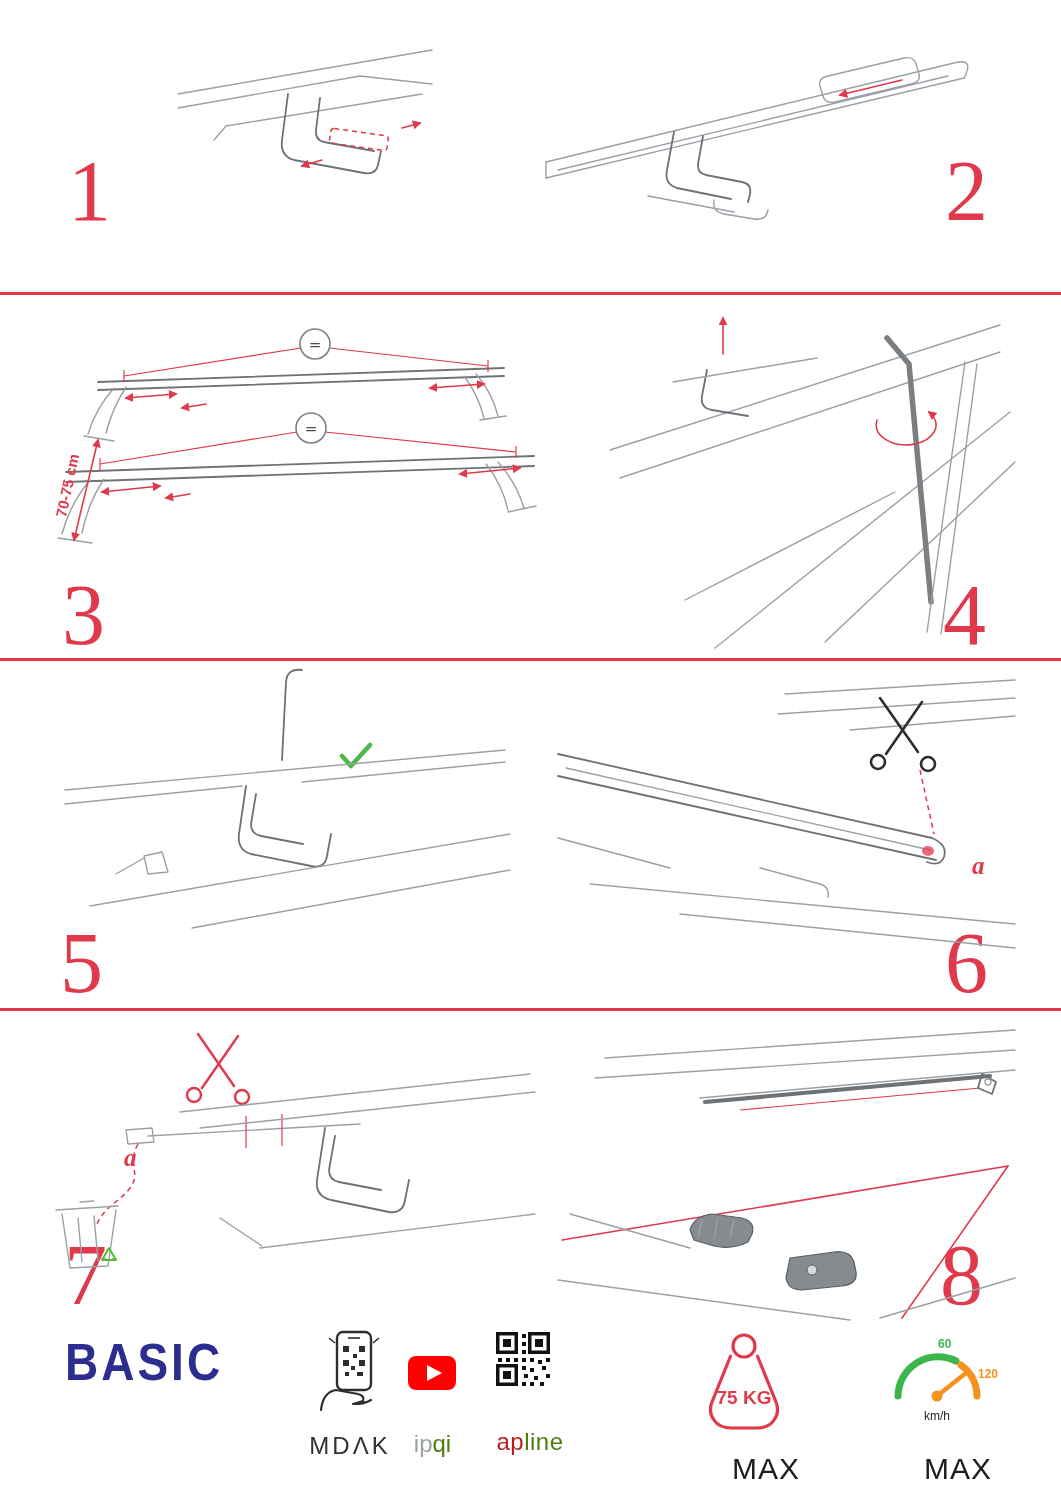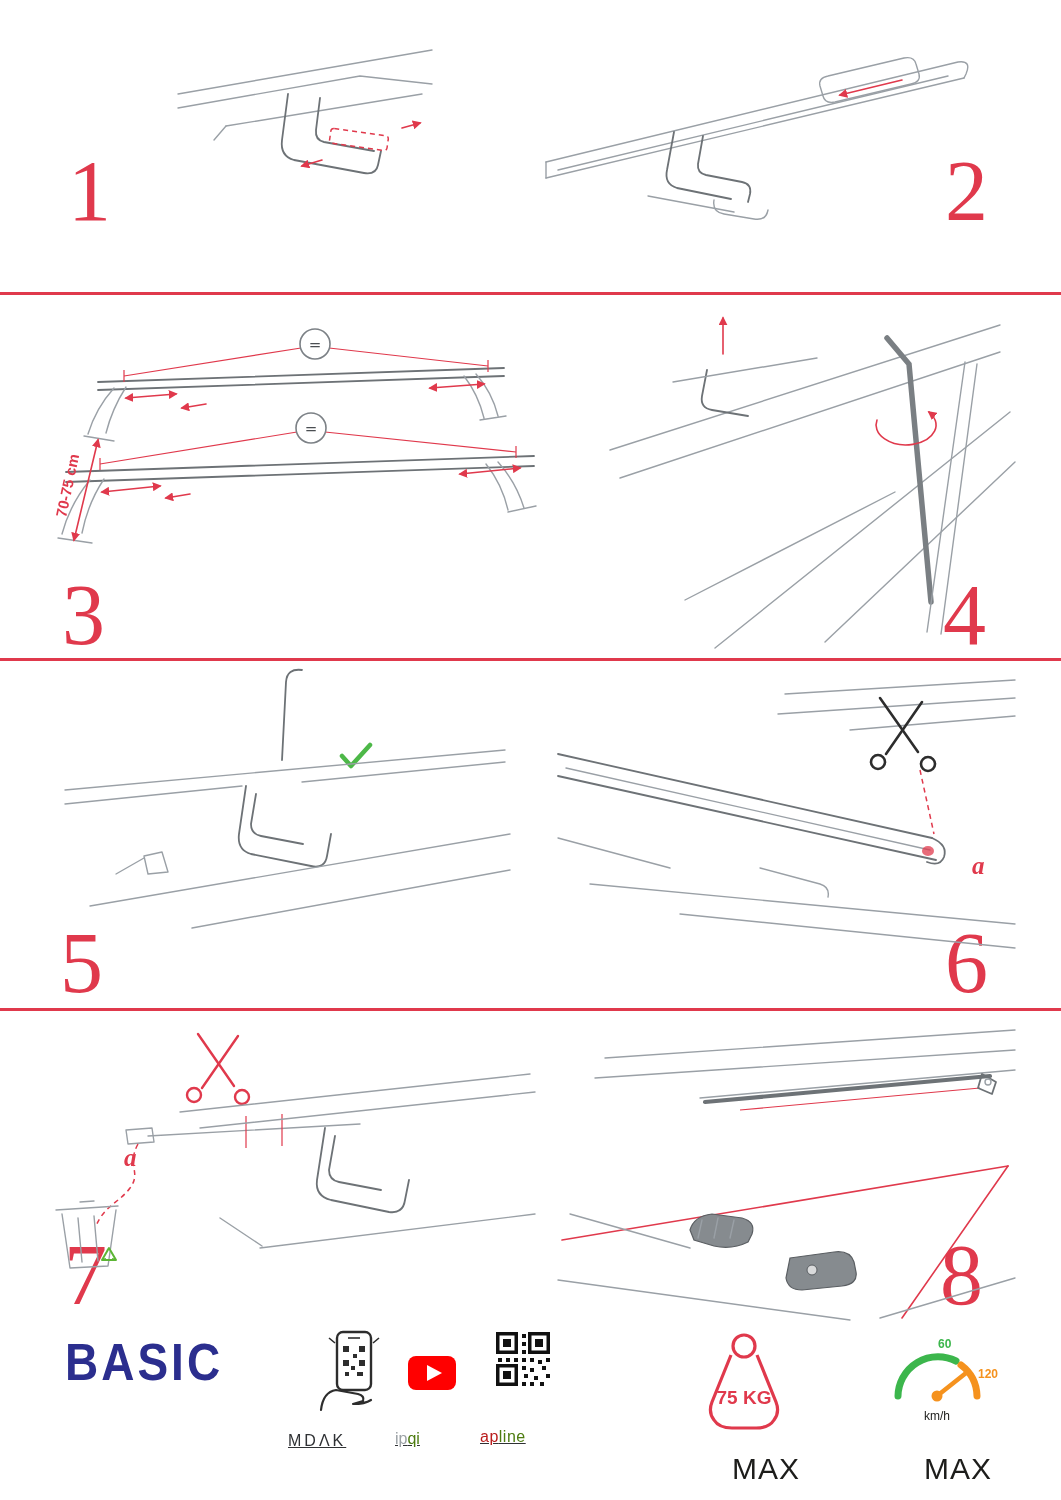--- a/index.html
+++ b/index.html
@@ -23,21 +23,21 @@
   .scisr{ stroke:#e0394c; stroke-width:2.4; fill:none; stroke-linecap:round; }
   .grn  { stroke:#4db848; fill:none; stroke-linecap:round; stroke-linejoin:round; }
   .rec  { stroke:#5cb535; fill:none; stroke-width:2; stroke-linejoin:round; }
   .dark { fill:#868b8f; stroke:#5a5e62; stroke-width:1.2; }
 
   
   .brand { position:absolute; left:65px; top:1332px; width:215px; }
   .brand-name { font-family:"Liberation Sans",sans-serif; font-weight:bold; font-size:46px; letter-spacing:3px; color:#2b2e8e; transform:scaleY(1.12); transform-origin:top center; }
   .brand-sub { margin-top:26px; font-size:27px; font-weight:bold; letter-spacing:0.5px; }
   .sub-dark { color:#1d1d1b; } .sub-red { color:#e0394c; }
-  .partner-label { position:absolute; font-size:16px; color:#2f3134;text-decoration:underline; }
+  .partner-label { position:absolute; text-align:center; font-size:24px; color:#2f3134; }
   .gray-part { color:#9aa0a4; } .red-part { color:#4d7c0f; } .dark-part { color:#b91c1c; }
   .max-label { position:absolute; text-align:right; font-size:30px; letter-spacing:1px; color:#1d1d1b; }
   .wkg { font:700 19px "Liberation Sans",sans-serif; fill:#e0394c; text-anchor:middle; }
   .spd-lo { font:700 12px "Liberation Sans",sans-serif; fill:#3cb64c; }
   .spd-hi { font:700 12px "Liberation Sans",sans-serif; fill:#f5921e; }
   .spd-u  { font:12px "Liberation Sans",sans-serif; fill:#1d1d1b; text-anchor:middle; }
 </style>
 </head>
 <body>
 

